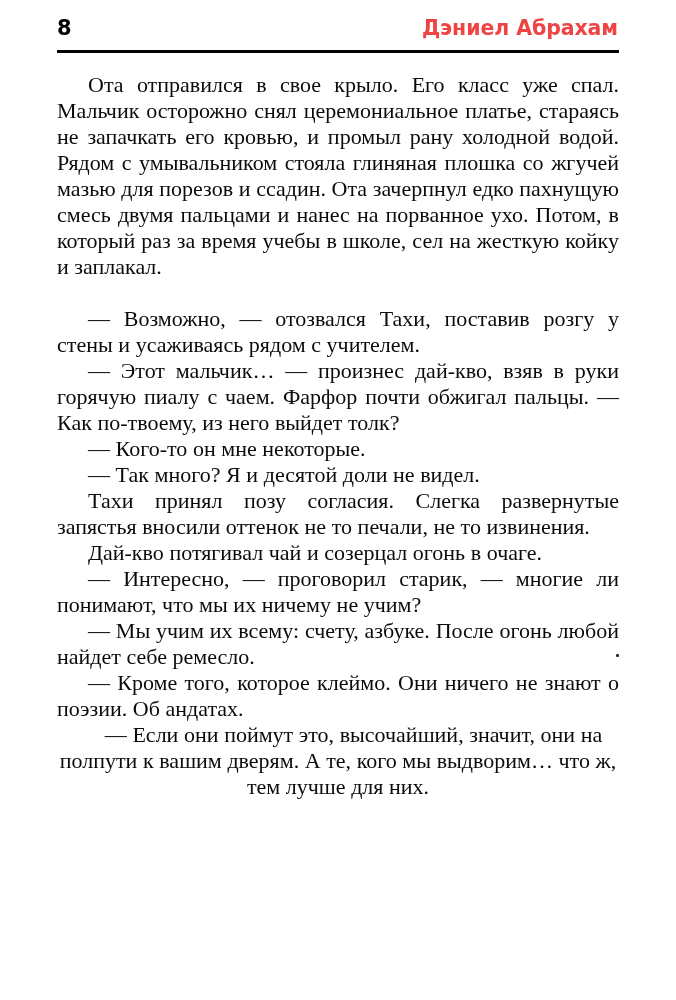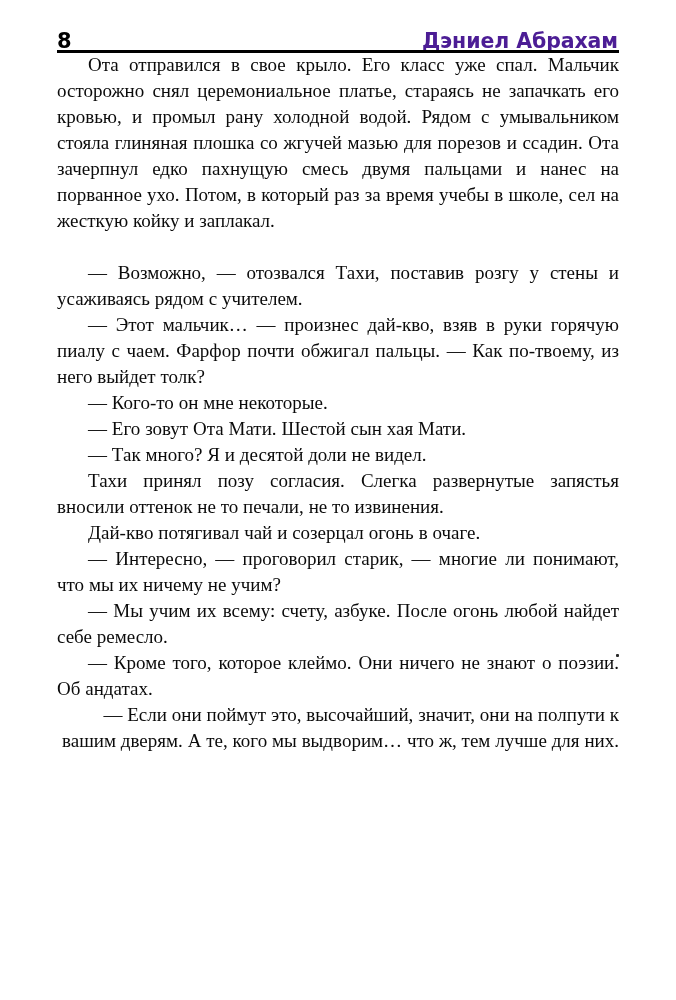--- a/index.html
+++ b/index.html
@@ -39,55 +39,54 @@
     letter-spacing: 0px;
     line-height: 1;
     color: #000;
   }
 
   .running-title {
     font-family: "DejaVu Sans", "Liberation Sans", sans-serif;
     font-weight: 700;
     font-size: 20.5px;
     line-height: 1;
-    color: #4c1d95;
+    color: #ef4444;
     letter-spacing: -0.1px;
-    margin-top: 13px;
   }
 
   .head-rule {
     position: absolute;
     left: 57px;
     top: 50px;
     width: 562px;
     height: 2.5px;
     background: #000;
   }
 
   
   .textblock {
     position: absolute;
     left: 57px;
-    top: 52px;
+    top: 72px;
     width: 562px;
     text-align: justify;
     text-justify: inter-word;
-    font-size: 19px;
+    font-size: 22px;
     line-height: 26px;
     hyphens: manual;
     word-spacing: 0.1px;
   }
 
   .textblock p {
     margin: 0;
     text-indent: 31px;
   }
 
   .textblock p:last-child {
-    text-align: right;
+    text-align: center;
   }
 
   
   .para-gap {
     height: 26px;
   }
 
   
   .speck {
     position: absolute;
@@ -110,21 +109,20 @@
   </div>
 
   <div class="head-rule" style="background: rgb(0, 0, 0);"></div>
 
   <div class="textblock">
       <p>Ота отправился в свое крыло. Его класс уже спал. Мальчик осторожно снял церемониальное платье, стараясь не запачкать его кровью, и промыл рану холодной водой. Рядом с умывальником стояла глиняная плошка со жгучей мазью для порезов и ссадин. Ота зачерпнул едко пахнущую смесь двумя пальцами и нанес на порванное ухо. Потом, в который раз за время учебы в школе, сел на жесткую койку и заплакал.</p>
       <div class="para-gap"></div>
       <p>— Возможно, — отозвался Тахи, поставив розгу у стены и усаживаясь рядом с учителем.</p>
       <p>— Этот мальчик… — произнес дай-кво, взяв в руки горячую пиалу с чаем. Фарфор почти обжигал пальцы. — Как по-твоему, из него выйдет толк?</p>
       <p>— Кого-то он мне некоторые.</p>
-      <p>— Его зовут Ота Мати. Шестой сын хая Мати.</p>
       <p>— Так много? Я и десятой доли не видел.</p>
       <p>Тахи принял позу согласия. Слегка развернутые запястья вносили оттенок не то печали, не то извинения.</p>
       <p>Дай-кво потягивал чай и созерцал огонь в очаге.</p>
       <p>— Интересно, — проговорил старик, — многие ли понимают, что мы их ничему не учим?</p>
       <p>— Мы учим их всему: счету, азбуке. После огонь любой найдет себе ремесло.</p>
       <p>— Кроме того, которое клеймо. Они ничего не знают о поэзии. Об андатах.</p>
       <p>— Если они поймут это, высочайший, значит, они на полпути к вашим дверям. А те, кого мы выдворим… что ж, тем лучше для них.</p>
     </div>
 
   <div class="speck"></div>

